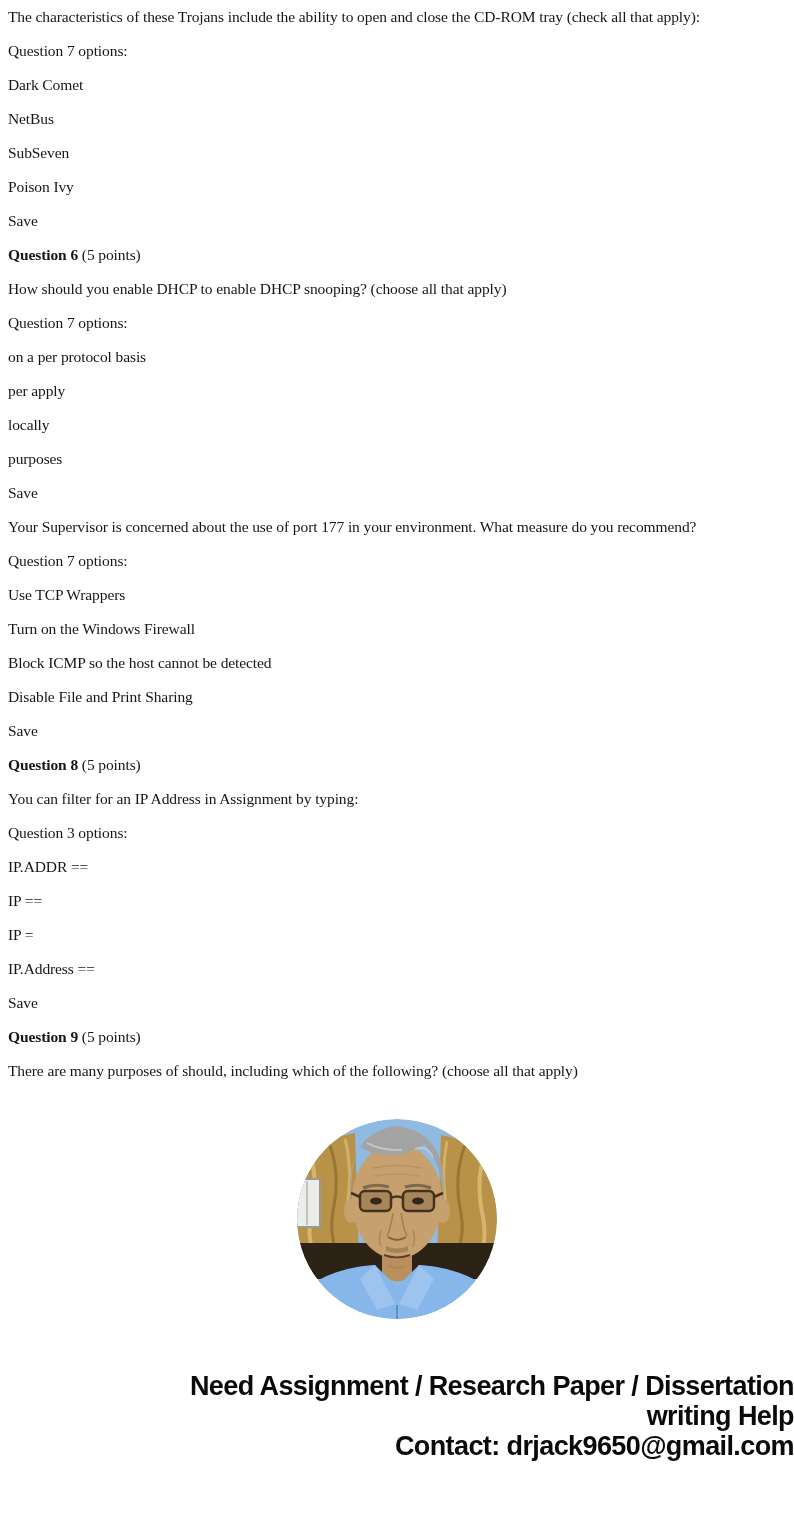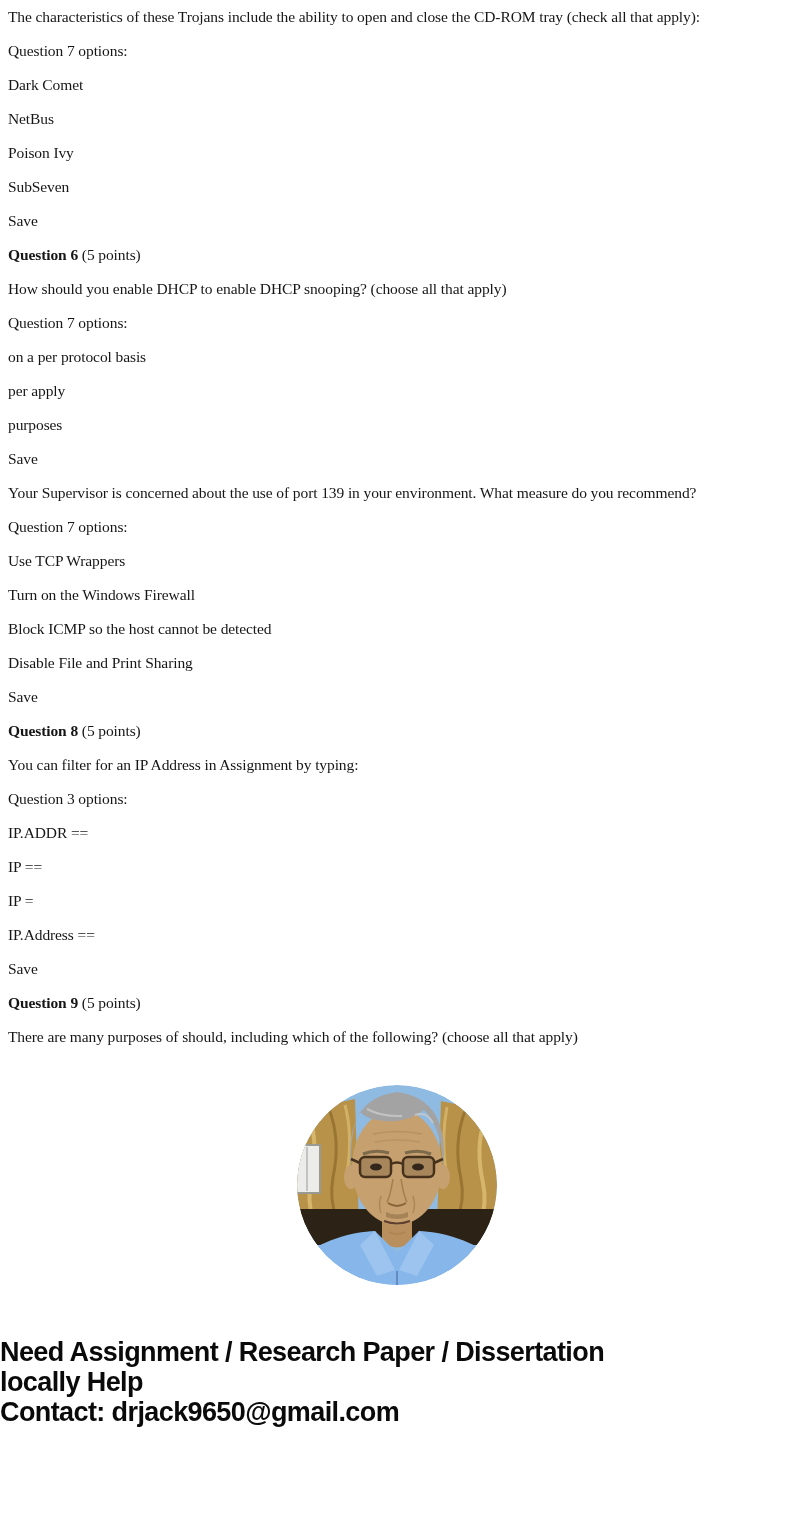--- a/index.html
+++ b/index.html
@@ -32,52 +32,53 @@
   }
   .avatar {
     width: 200px;
     height: 200px;
     border-radius: 50%;
     overflow: hidden;
     display: block;
   }
   .footer {
     margin-top: 52px;
-    text-align: left;
+    text-align: right;
     font-family: "Liberation Sans", sans-serif;
     font-weight: bold;
     font-size: 27px;
     line-height: 30px;
     letter-spacing: -0.6px;
     color: #0a0a0a;
   }
   .footer p { margin: 0; }
 </style>
 </head>
 <body>
 
 <div class="content">
 
   <p class="line">The characteristics of these Trojans include the ability to open and close the CD-ROM tray (check all that apply):</p>
   <p class="line">Question 7 options:</p>
   <p class="line">Dark Comet</p>
   <p class="line">NetBus</p>
+  <p class="line">SubSeven</p>
   <p class="line">Poison Ivy</p>
-  <p class="line">SubSeven</p>
   <p class="line">Save</p>
 
   <p class="line"><b>Question 6</b><span> (5 points)</span></p>
   <p class="line">How should you enable DHCP to enable DHCP snooping? (choose all that apply)</p>
   <p class="line">Question 7 options:</p>
   <p class="line">on a per protocol basis</p>
   <p class="line">per apply</p>
+  <p class="line">locally</p>
   <p class="line">purposes</p>
   <p class="line">Save</p>
 
-  <p class="line">Your Supervisor is concerned about the use of port 139 in your environment. What measure do you recommend?</p>
+  <p class="line">Your Supervisor is concerned about the use of port 177 in your environment. What measure do you recommend?</p>
   <p class="line">Question 7 options:</p>
   <p class="line">Use TCP Wrappers</p>
   <p class="line">Turn on the Windows Firewall</p>
   <p class="line">Block ICMP so the host cannot be detected</p>
   <p class="line">Disable File and Print Sharing</p>
   <p class="line">Save</p>
 
   <p class="line"><b>Question 8</b><span> (5 points)</span></p>
   <p class="line">You can filter for an IP Address in Assignment by typing:</p>
   <p class="line">Question 3 options:</p>
@@ -163,15 +164,15 @@
 
       <path d="M 87,136 Q 100,141 113,136" stroke="#5f4030" stroke-width="2" fill="none"></path>
 
       <path d="M 92,147 Q 100,151 108,147" stroke="#a57c4b" stroke-width="1.5" fill="none" opacity="0.6"></path>
     </g>
   </svg>
 </div>
 
 <div class="footer">
   <p>Need Assignment / Research Paper / Dissertation</p>
-  <p>locally Help</p>
+  <p>writing Help</p>
   <p>Contact: drjack9650@gmail.com</p>
 </div>
 
 </body></html>

